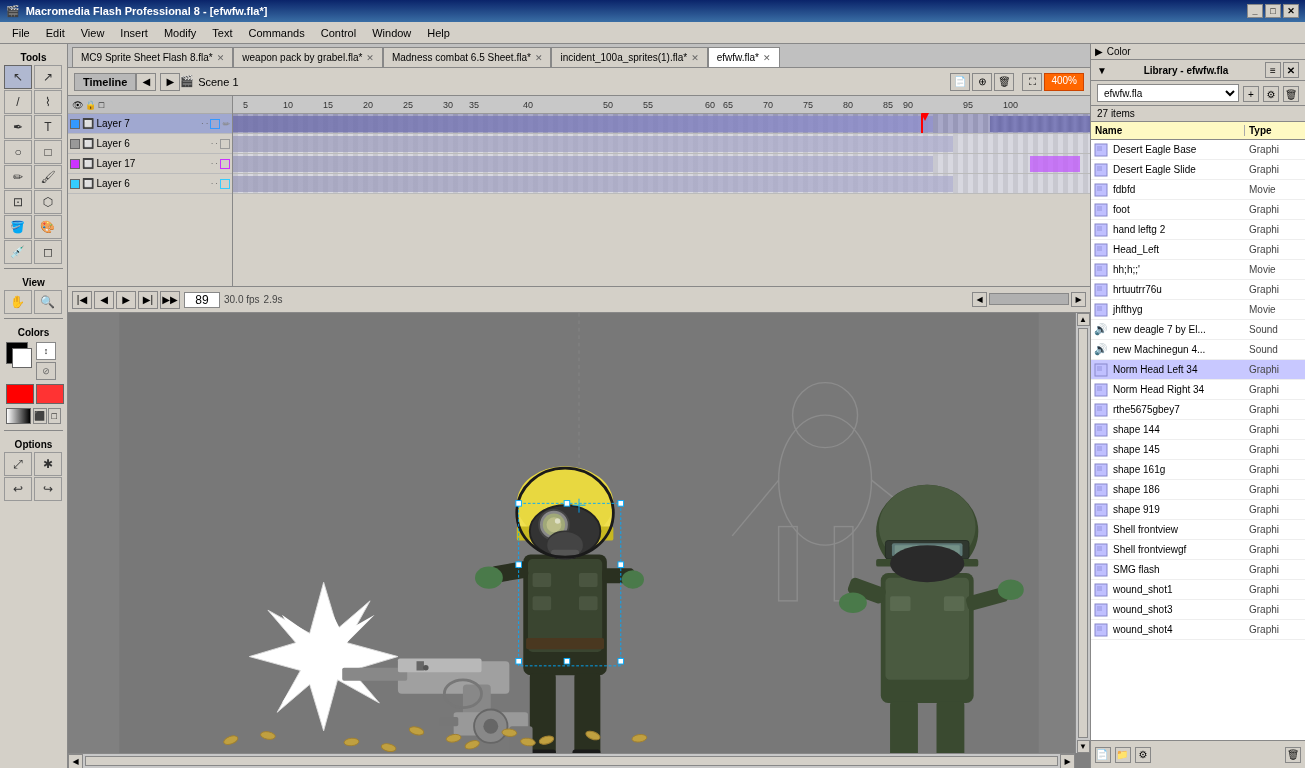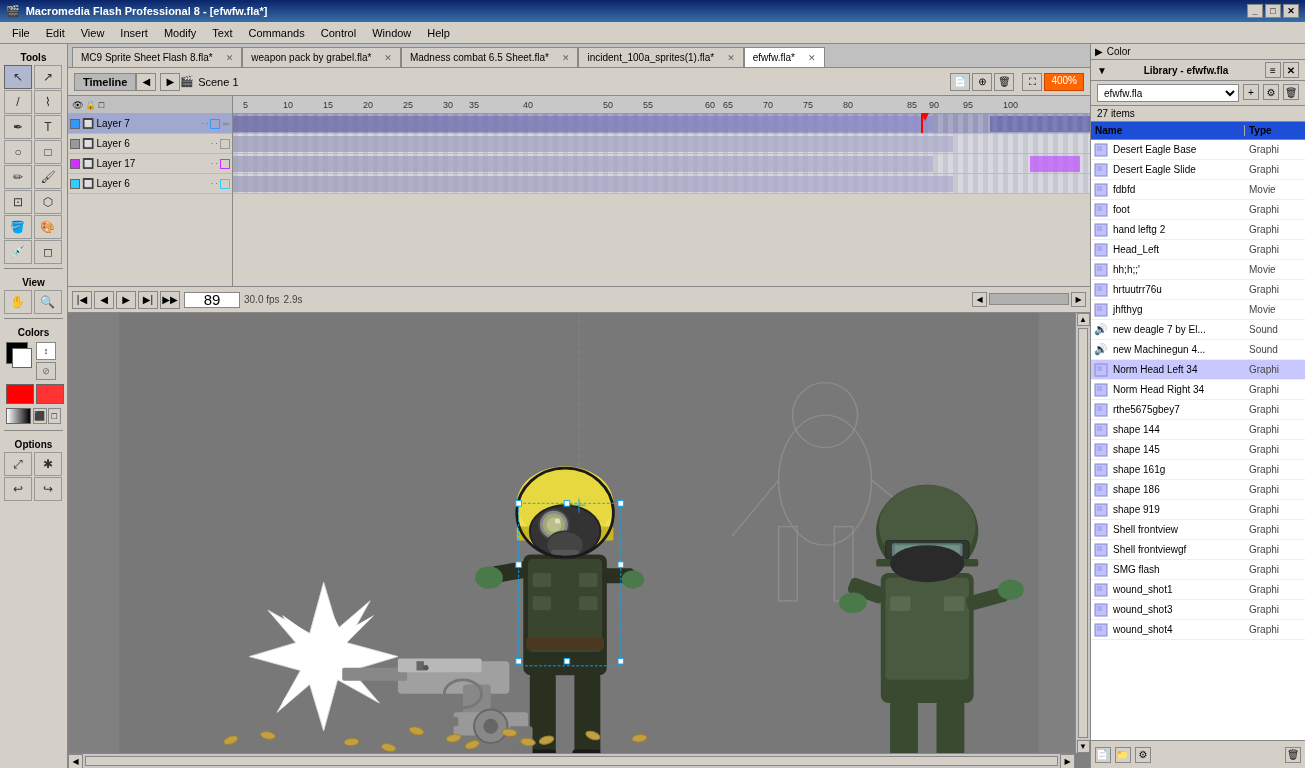--- a/index.html
+++ b/index.html
@@ -126,21 +126,21 @@
       padding-left: 4px;
     }
     .tab {
       height: 20px;
       background: #d4d0c8;
       border: 1px solid #888;
       border-bottom: none;
       padding: 2px 8px;
       font-size: 10px;
       cursor: pointer;
-      display: flex; align-items: center; gap: 13px;
+      display: flex; align-items: center; gap: 4px;
       white-space: nowrap;
       color: #000;
     }
     .tab.active { background: #ffffff; }
     .tab-close { font-size: 9px; color: #666; }
 
     
     #timeline-area {
       height: 245px;
       background: #d4d0c8;
@@ -252,24 +252,24 @@
     }
     .ctrl-btn {
       width: 20px; height: 18px;
       background: #d4d0c8;
       border: 1px solid #888;
       font-size: 10px;
       cursor: pointer;
       display: flex; align-items: center; justify-content: center;
     }
     .ctrl-input {
-      width: 56px; height: 16px;
+      width: 36px; height: 16px;
       border: 1px solid #888;
       background: white;
-      font-size: 15px;
+      font-size: 12px;
       text-align: center;
     }
     .ctrl-label { font-size: 10px; color: #444; }
 
     
     #canvas-area {
       flex: 1;
       background: #808080;
       position: relative;
       overflow: hidden;
@@ -315,21 +315,21 @@
       display: flex;
       align-items: center;
       justify-content: space-between;
       font-size: 10px;
       font-weight: bold;
       cursor: pointer;
     }
     #library-filename {
       padding: 3px 6px;
       display: flex;
-      align-items: flex-start;
+      align-items: flex-end;
       gap: 4px;
       border-bottom: 1px solid #888;
     }
     .lib-dropdown {
       flex: 1;
       height: 18px;
       border: 1px solid #888;
       background: white;
       font-size: 10px;
       padding: 0 2px;
@@ -343,21 +343,21 @@
       display: flex; align-items: center; justify-content: center;
     }
     #item-count {
       padding: 2px 6px;
       font-size: 10px;
       border-bottom: 1px solid #888;
       background: #d4d0c8;
     }
     #library-list-header {
       height: 18px;
-      background: #1d4ed8;
+      background: #fef9c3;
       border-bottom: 1px solid #888;
       display: flex;
       align-items: center;
       font-size: 10px;
       font-weight: bold;
     }
     .lib-col-name {
       flex: 1;
       padding: 0 4px;
       border-right: 1px solid #aaa;
@@ -613,22 +613,22 @@
             <span class="frame-num" style="left:236px;">35</span>
             <span class="frame-num" style="left:290px;">40</span>
             <span class="frame-num" style="left:316px;margin-top:36px;">45</span>
             <span class="frame-num" style="left:370px;">50</span>
             <span class="frame-num" style="left:410px;">55</span>
             <span class="frame-num" style="left:472px;">60</span>
             <span class="frame-num" style="left:490px;">65</span>
             <span class="frame-num" style="left:530px;">70</span>
             <span class="frame-num" style="left:570px;">75</span>
             <span class="frame-num" style="left:610px;">80</span>
-            <span class="frame-num" style="left:674px;">85</span>
-            <span class="frame-num" style="left:696px;">90</span>
+            <span class="frame-num" style="left:650px;">85</span>
+            <span class="frame-num" style="left:670px;">90</span>
             <span class="frame-num" style="left:730px;">95</span>
             <span class="frame-num" style="left:770px;">100</span>
           </div>
 
           <div class="frame-track selected">
             <div style="position:absolute;left:0;top:2px;width:700px;height:16px;background:linear-gradient(90deg,#7070aa 0,#9090cc 700px);opacity:0.8;"></div>
             <div style="position:absolute;right:0;top:2px;width:100px;height:16px;background:repeating-linear-gradient(90deg,#7070aa 0,#8080bb 5px,#8080bb 5px,#7070aa 10px);"></div>
 
             <div style="position:absolute;left:688px;top:0;width:2px;height:100%;background:#ff0000;z-index:5;"></div>
             <div style="position:absolute;left:688px;top:-1px;width:8px;height:8px;background:#ff0000;clip-path:polygon(0 0,100% 0,50% 100%);z-index:5;"></div>

